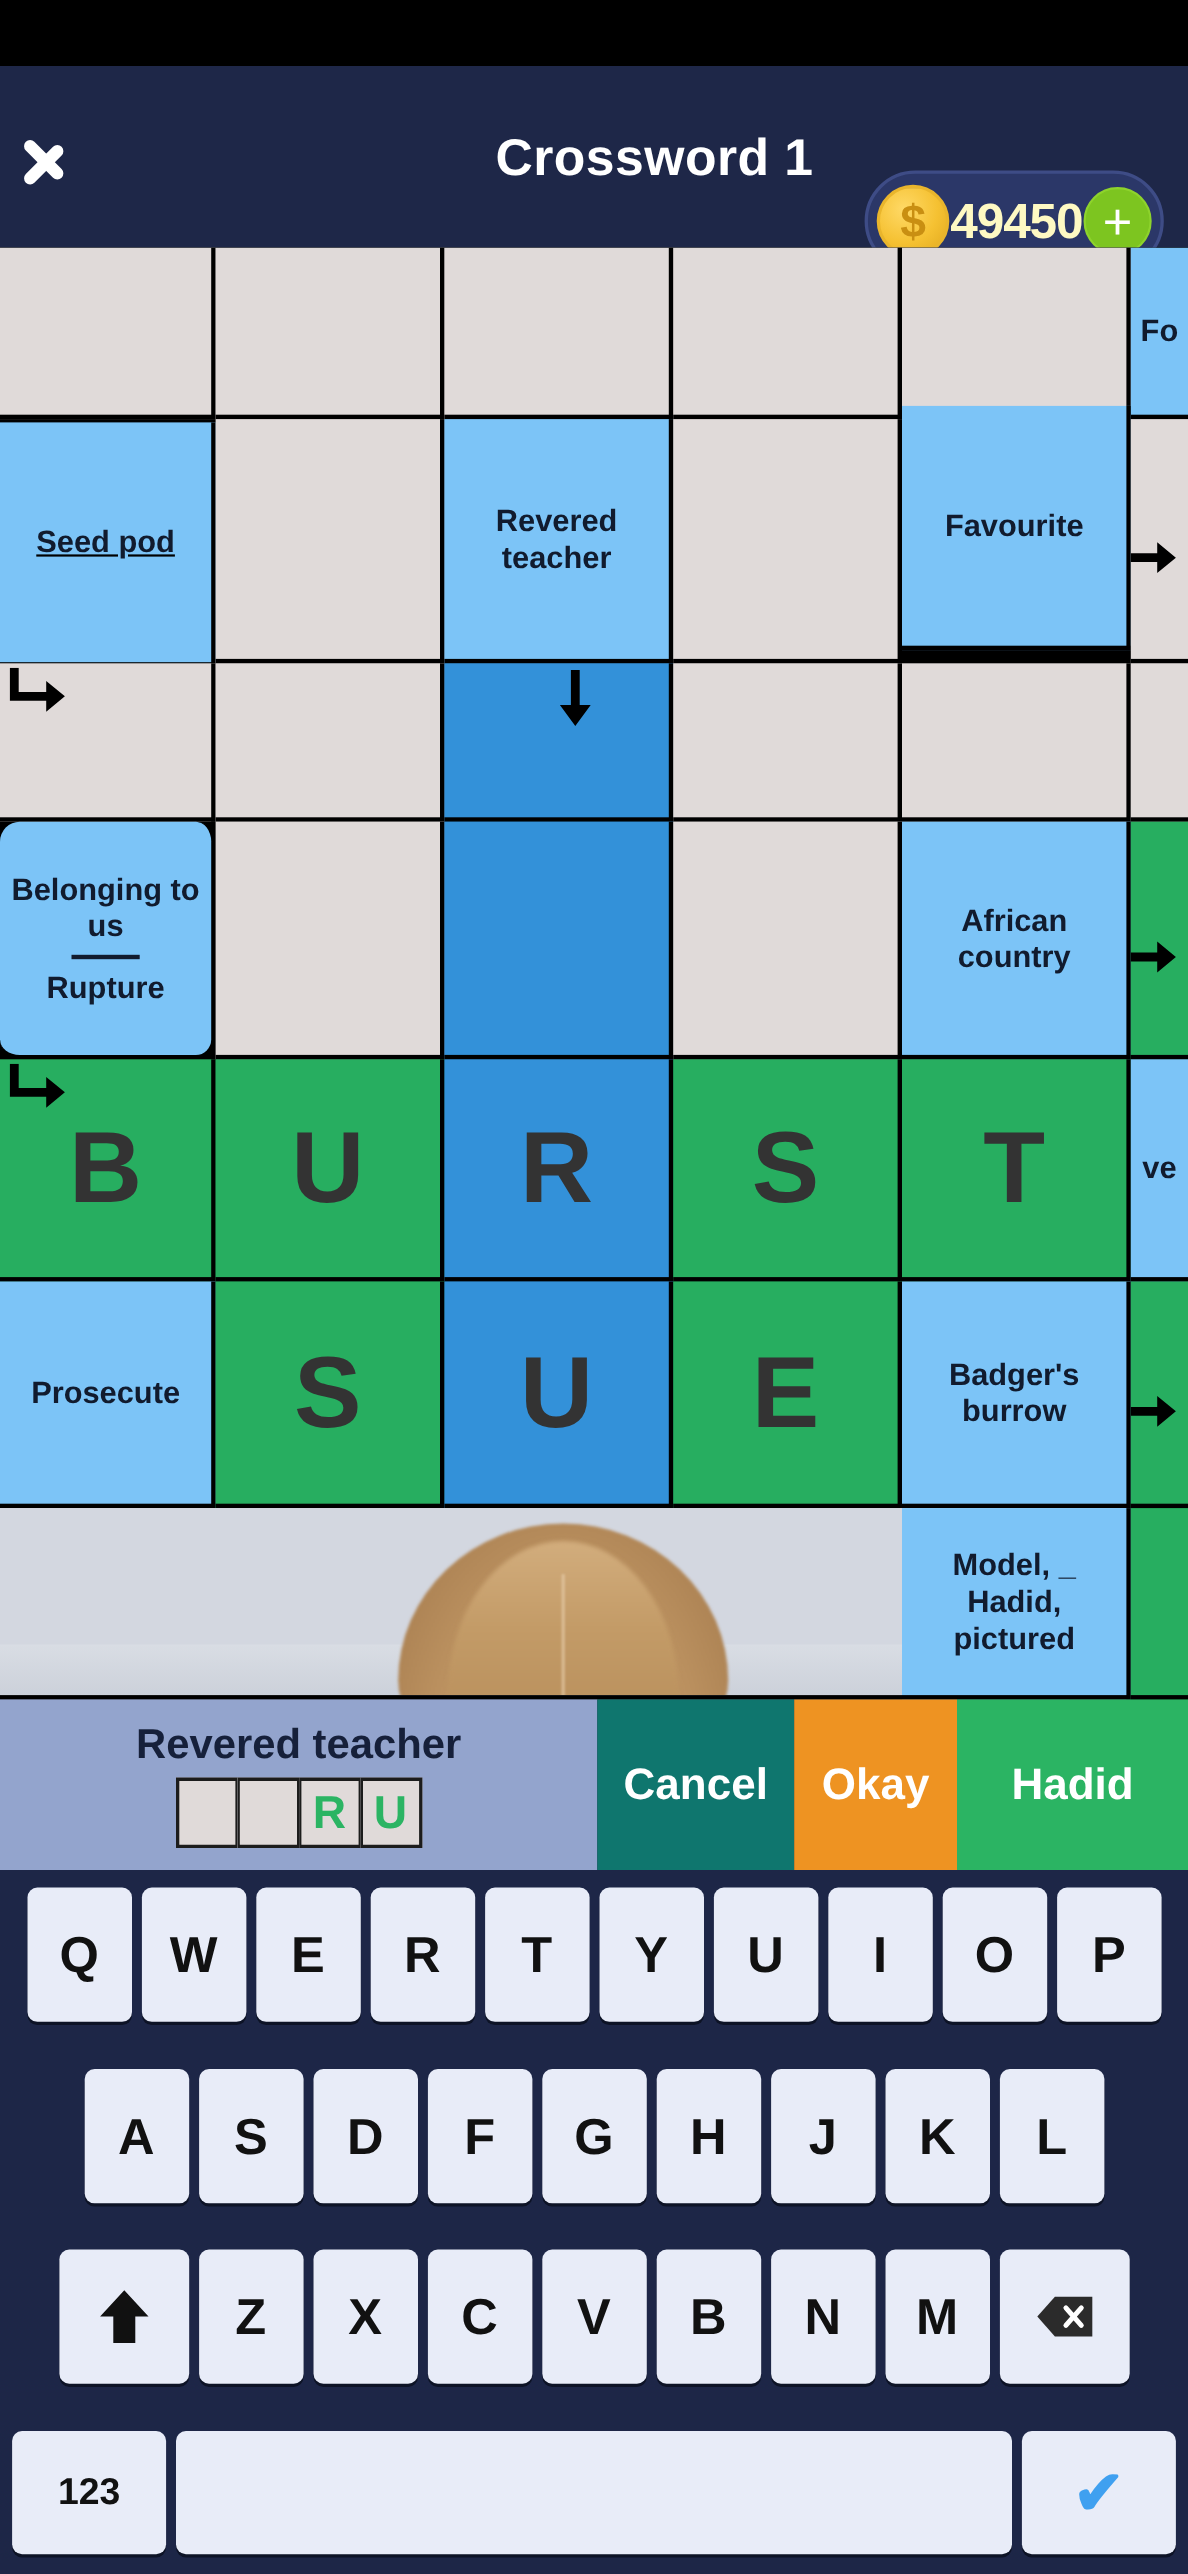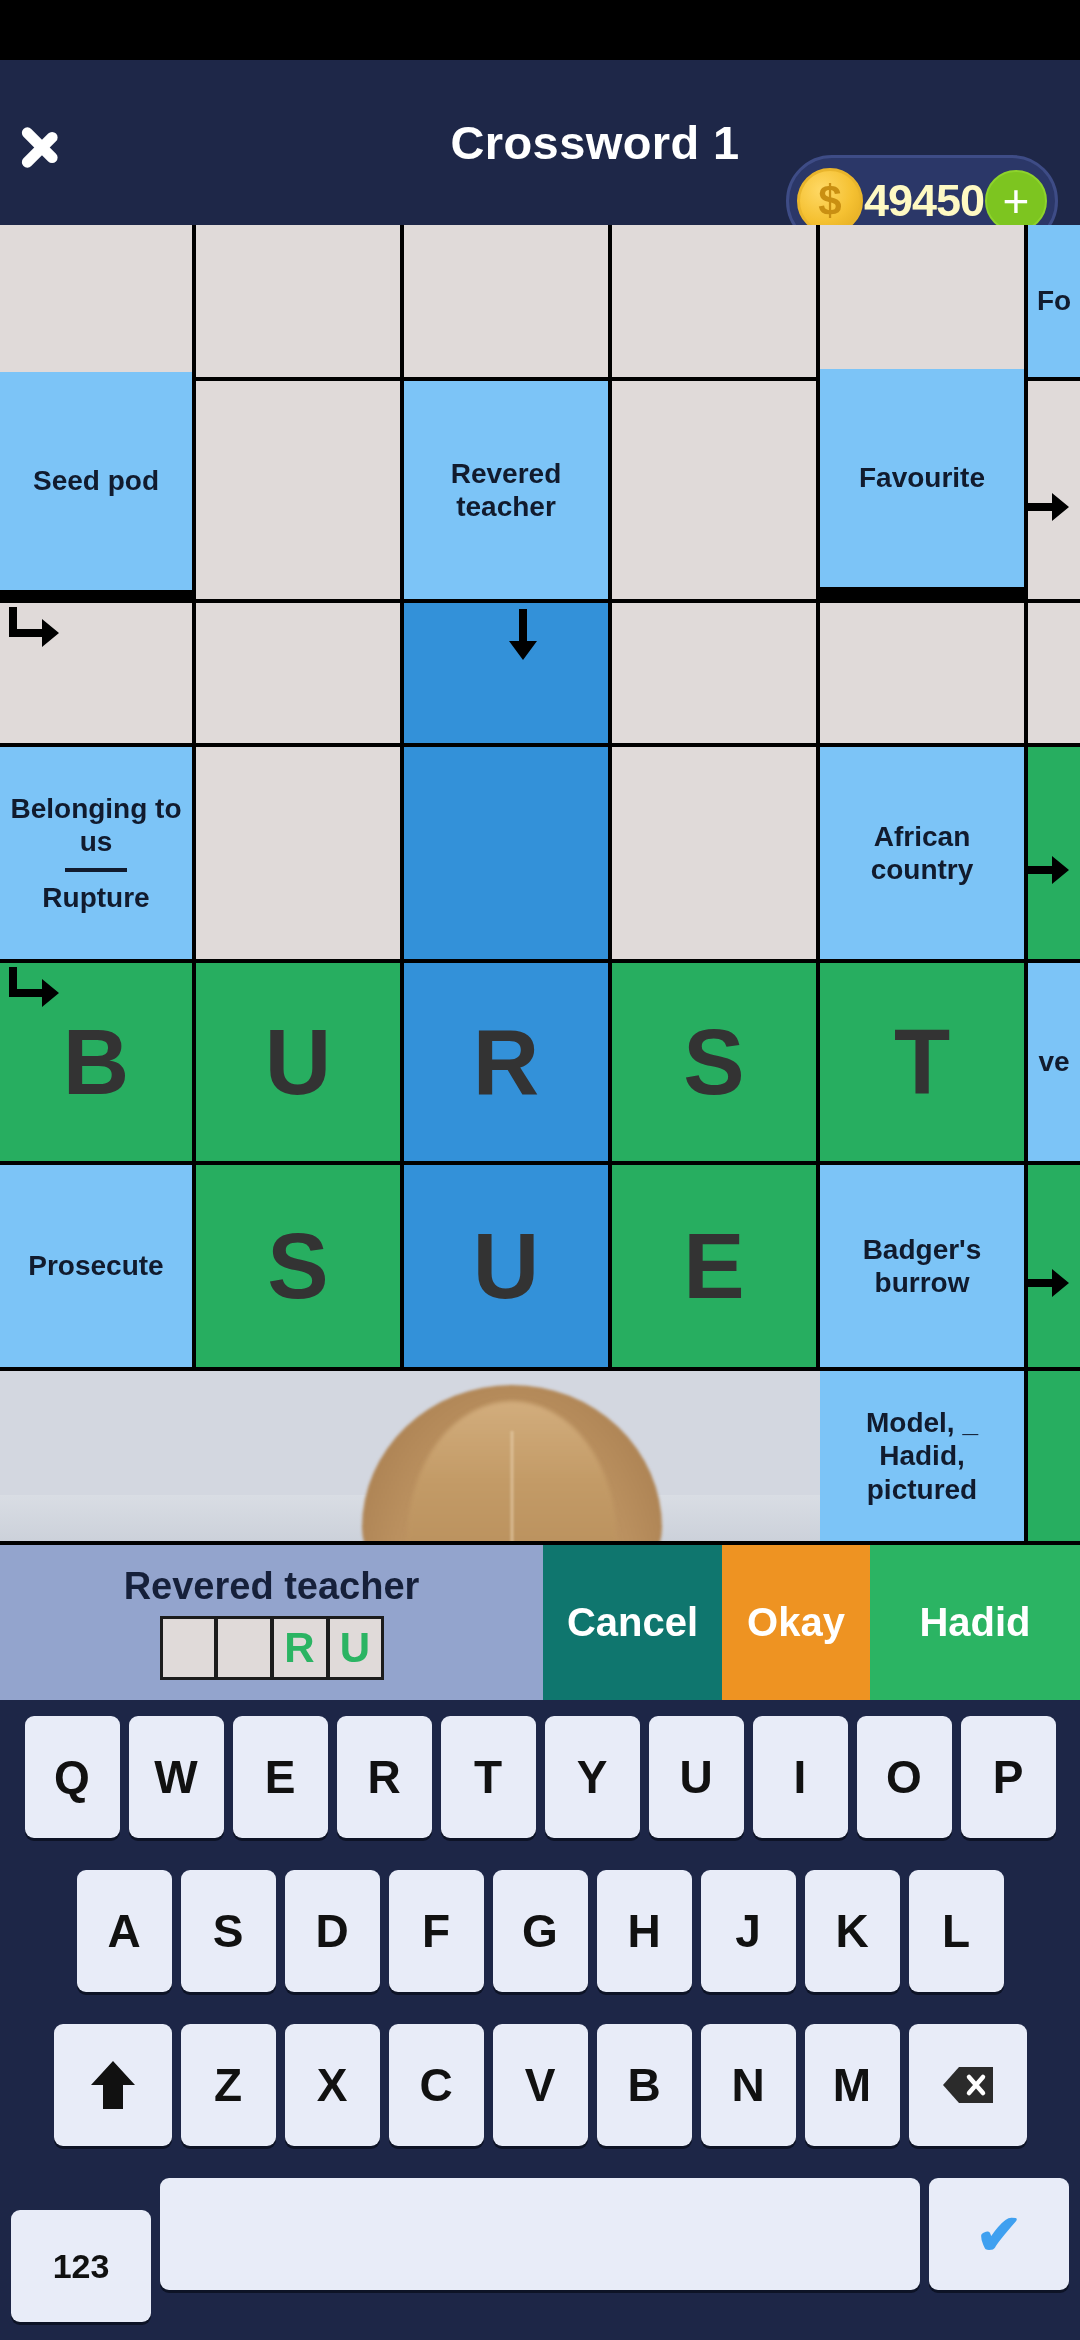--- a/index.html
+++ b/index.html
@@ -161,21 +161,21 @@
   .key {
     background:#e8ecf8; border-radius:9px;
     box-shadow:0 3px 0 #0d1326;
     display:flex; align-items:center; justify-content:center;
     color:#111; font-size:46px; font-weight:bold;
     cursor:pointer; flex:none;
   }
   .k-letter { width:95px; height:122px; }
   .krow.r2 .k-letter { width:95px; height:122px; }
   .k-wide { width:118px; height:122px; }
-  .k-num  { width:140px; height:112px; font-size:34px;margin-top:32px; }
+  .k-num  { width:140px; height:112px; font-size:34px; }
   .k-space { width:760px; height:112px; }
   .k-enter { width:140px; height:112px; }
   .krow.r2 { padding:0 50px; }
   .check { color:#3fa0f0; font-size:56px; font-weight:bold; }
 </style>
 </head>
 <body>
 
 <div id="app">
 
@@ -196,21 +196,21 @@
   <div class="grid-wrap">
     <div class="grid" id="grid">
         <div class="cell empty" style="left: 0px; top: 0px; width: 196px; height: 156px;"></div>
         <div class="cell empty" style="left: 196px; top: 0px; width: 208px; height: 156px;"></div>
         <div class="cell empty" style="left: 404px; top: 0px; width: 208px; height: 156px;"></div>
         <div class="cell empty" style="left: 612px; top: 0px; width: 208px; height: 156px;"></div>
         <div class="cell empty" style="left: 820px; top: 0px; width: 208px; height: 156px;"></div>
         <div class="cell clue" style="left: 1028px; top: 0px; width: 56px; height: 156px;">
           <div class="clue-text">Fo</div>
         </div>
-        <div class="cell clue" style="left: 0px; top: 147px; width: 196px; height: 222px;">
+        <div class="cell clue" style="left: 0px; top: 159px; width: 196px; height: 222px; text-decoration: underline;">
           <div class="clue-text">Seed pod</div>
         </div>
         <div class="cell empty" style="left: 196px; top: 156px; width: 208px; height: 222px;"></div>
         <div class="cell clue" style="left: 404px; top: 156px; width: 208px; height: 222px;">
           <div class="clue-text">Revered teacher</div>
         </div>
         <div class="cell empty" style="left: 612px; top: 156px; width: 208px; height: 222px;"></div>
         <div class="cell clue" style="left: 820px; top: 144px; width: 208px; height: 222px;">
           <div class="clue-text">Favourite</div>
         </div>
@@ -232,21 +232,21 @@
         <div class="cell sel" style="left: 404px; top: 378px; width: 208px; height: 144px;">
           <span style="position: absolute; left: 50%; top: 6px; transform: translateX(-50%);">
             <svg class="arrow-down-svg" width="34" height="52" viewBox="0 0 34 52">
               <path d="M13 0 L21 0 L21 32 L31 32 L17 51 L3 32 L13 32 Z" fill="#000"></path>
             </svg>
           </span>
         </div>
         <div class="cell empty" style="left: 612px; top: 378px; width: 208px; height: 144px;"></div>
         <div class="cell empty" style="left: 820px; top: 378px; width: 208px; height: 144px;"></div>
         <div class="cell empty" style="left: 1028px; top: 378px; width: 56px; height: 144px;"></div>
-        <div class="cell clue" style="left: 0px; top: 522px; width: 196px; height: 216px;">
+        <div class="cell clue" style="left: 0px; top: 522px; width: 196px; height: 216px; border-radius: 18px;">
           <div class="clue-text">Belonging to us<div class="divider"></div>Rupture</div>
           <span style="position: absolute; right: -26px; top: 50%; transform: translateY(-50%); z-index: 5;"></span>
         </div>
         <div class="cell empty" style="left: 196px; top: 522px; width: 208px; height: 216px;"></div>
         <div class="cell sel" style="left: 404px; top: 522px; width: 208px; height: 216px;"></div>
         <div class="cell empty" style="left: 612px; top: 522px; width: 208px; height: 216px;"></div>
         <div class="cell clue" style="left: 820px; top: 522px; width: 208px; height: 216px;">
           <div class="clue-text">African country</div>
         </div>
         <div class="cell filled" style="left: 1028px; top: 522px; width: 56px; height: 216px;">

